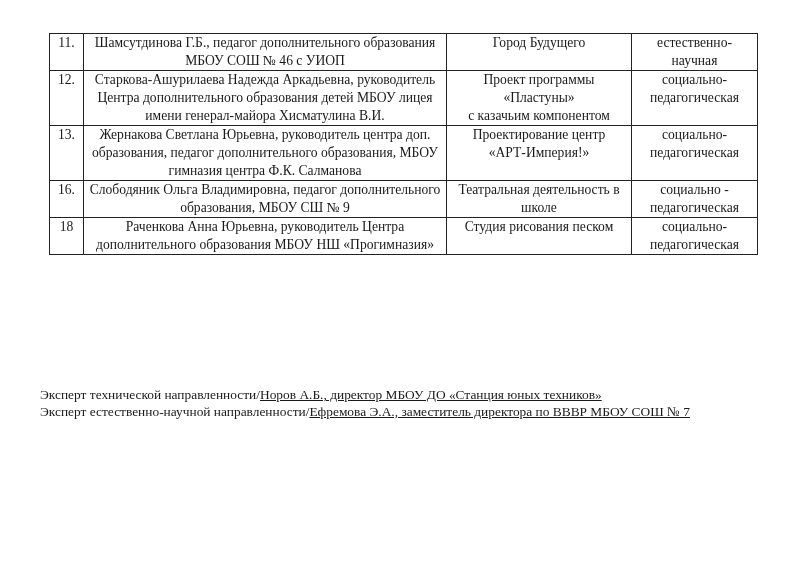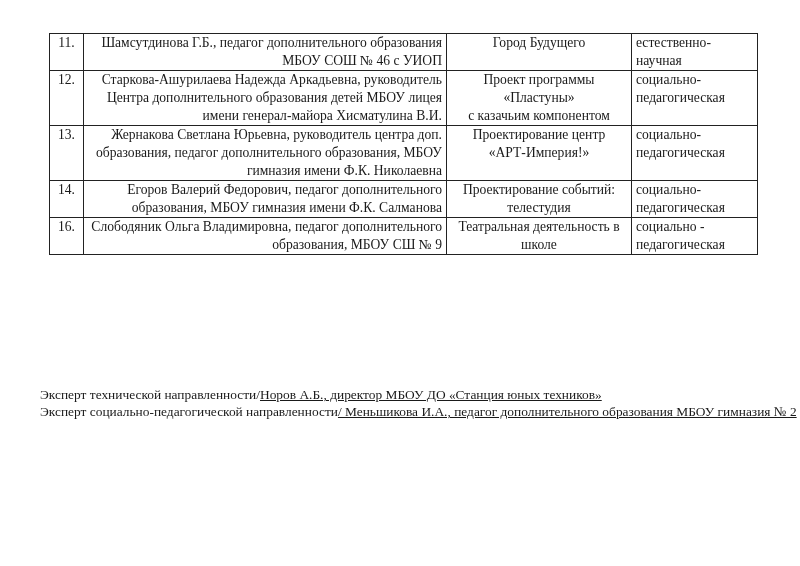--- a/index.html
+++ b/index.html
@@ -17,23 +17,23 @@
       font-size: 13.6px;
       line-height: 18px;
     }
     table.list td {
       border: 1px solid #222;
       vertical-align: top;
       padding: 0 4px;
       overflow: hidden;
     }
     td.num { width: 25px; text-align: center; padding: 0 2px; }
-    td.person { width: 354px; text-align: right; white-space: pre-line; }
+    td.person { width: 354px; text-align: center; white-space: pre-line; }
     td.program { width: 176px; text-align: center; white-space: pre-line; margin-left: 32px; }
-    td.direction { width: 117px; white-space: pre-line; }
+    td.direction { width: 117px; text-align: center; white-space: pre-line; }
     .experts {
       position: absolute; left: 40px; top: 386px;
       font-size: 13.4px; line-height: 17px;
       white-space: nowrap;
     }
     .expert-line { display: block; }
     .expert-person { text-decoration: underline; }
   </style>
 </head>
 <body>
@@ -60,54 +60,53 @@
 «Пластуны»
 с казачьим компонентом</td>
       <td class="direction">социально-
 педагогическая</td>
     </tr>
 
     <tr style="height: 40px;">
       <td class="num">13.</td>
       <td class="person">Жернакова Светлана Юрьевна, руководитель центра доп.
 образования, педагог дополнительного образования, МБОУ
-гимназия имени Ф.К. Николаевна</td>
+гимназия центра Ф.К. Салманова</td>
       <td class="program">Проектирование центр
 «АРТ-Империя!»</td>
       <td class="direction">социально-
 педагогическая</td>
     </tr>
 
-    <tr style="height: 37px;">
-      <td class="num">14.</td>
-      <td class="person">Егоров Валерий Федорович, педагог дополнительного
-образования, МБОУ гимназия имени Ф.К. Салманова</td>
-      <td class="program">Проектирование событий:
-телестудия</td>
-      <td class="direction">социально-
-педагогическая</td>
-    </tr>
 
 
     <tr style="height: 36px;">
       <td class="num">16.</td>
       <td class="person">Слободяник Ольга Владимировна, педагог  дополнительного
 образования, МБОУ СШ № 9</td>
       <td class="program">Театральная деятельность в
 школе</td>
       <td class="direction">социально -
 педагогическая</td>
     </tr>
 
 
+    <tr style="height: 36px;">
+      <td class="num">18</td>
+      <td class="person">Раченкова Анна Юрьевна, руководитель Центра
+дополнительного образования МБОУ НШ «Прогимназия»</td>
+      <td class="program">Студия рисования песком</td>
+      <td class="direction">социально-
+педагогическая</td>
+    </tr>
 
   </tbody>
   </table>
 
   <div class="experts">
     <span class="expert-line">
       <span>Эксперт  технической направленности/</span><span class="expert-person">Норов А.Б., директор МБОУ ДО «Станция юных техников»</span>
     </span>
     <span class="expert-line">
-      <span>Эксперт социально-педагогической направленности</span><span class="expert-person">/ Меньшикова И.А., педагог дополнительного образования МБОУ гимназия № 2</span>
+      <span>Эксперт  естественно-научной направленности/</span><span class="expert-person">Ефремова Э.А., заместитель директора по ВВВР МБОУ СОШ № 7</span>
     </span>
   </div>
 </div>
 
 </body></html>

